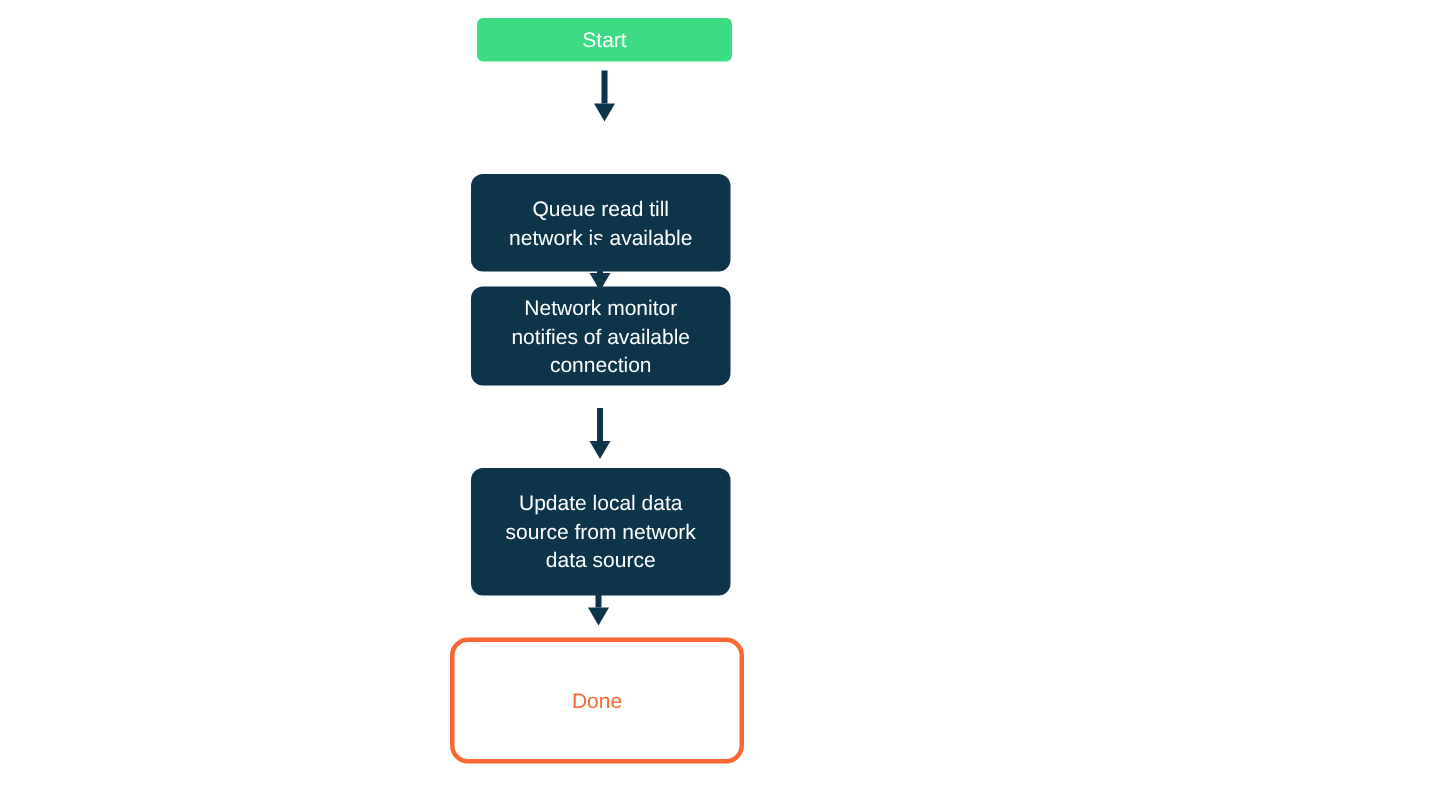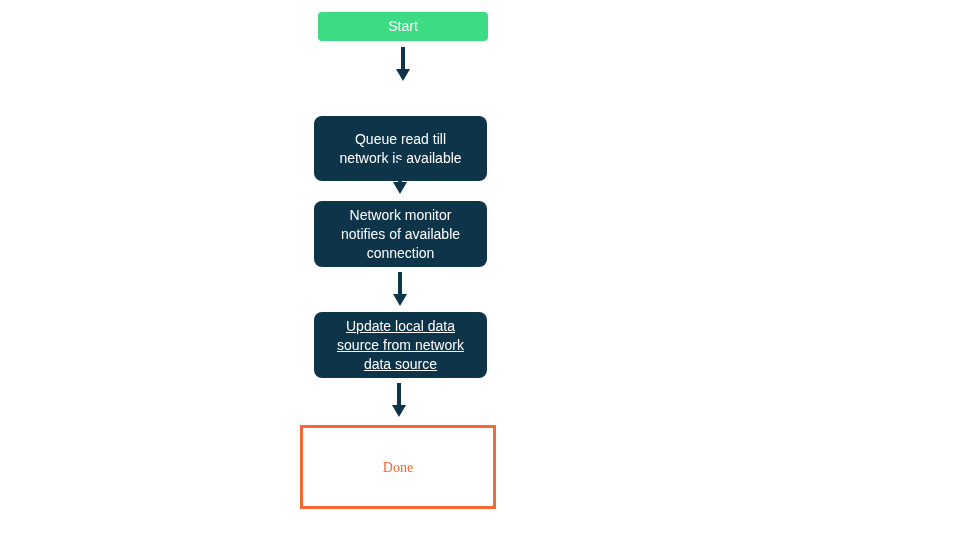--- a/index.html
+++ b/index.html
@@ -36,32 +36,31 @@
     border-radius: 4px;
   }
   .node.process {
     left: 314px;
     width: 173px;
     background: var(--process-bg, #0d3448);
     color: var(--text-light, #ffffff);
     border-radius: 8px;
   }
   #node-queue   { top: 90px;  height: 65px; margin-top: 26px; }
-  #node-monitor { top: 201px; height: 66px; }
-  #node-update  { top: 312px; height: 66px; text-decoration: underline; }
+  #node-monitor { top: 191px; height: 66px; }
+  #node-update  { top: 312px; height: 85px; }
   .node.done {
     left: 300px;
     top: 425px;
     width: 196px;
     height: 84px;
     background: var(--background, #ffffff);
     border: 3px solid var(--done-border, #f86734);
     color: var(--done-text, #f86734);
-    border-radius: 0;
-    font-family: Liberation Serif, serif;
+    border-radius: 12px;
   }
   .arrow {
     position: absolute;
     width: 14px;
     display: flex;
     flex-direction: column;
     align-items: center;
   }
   .arrow .stem {
     width: 4px;

